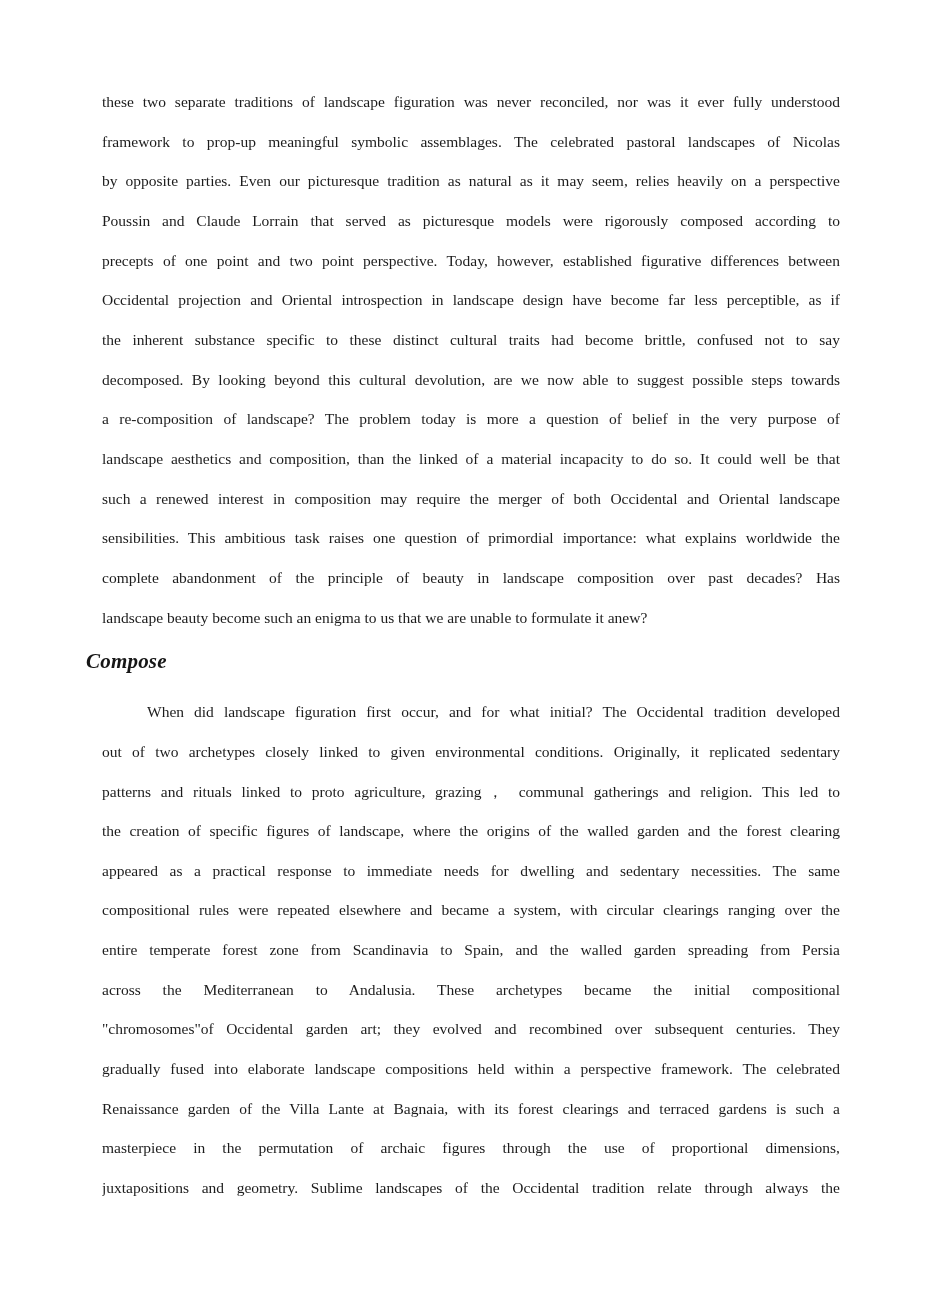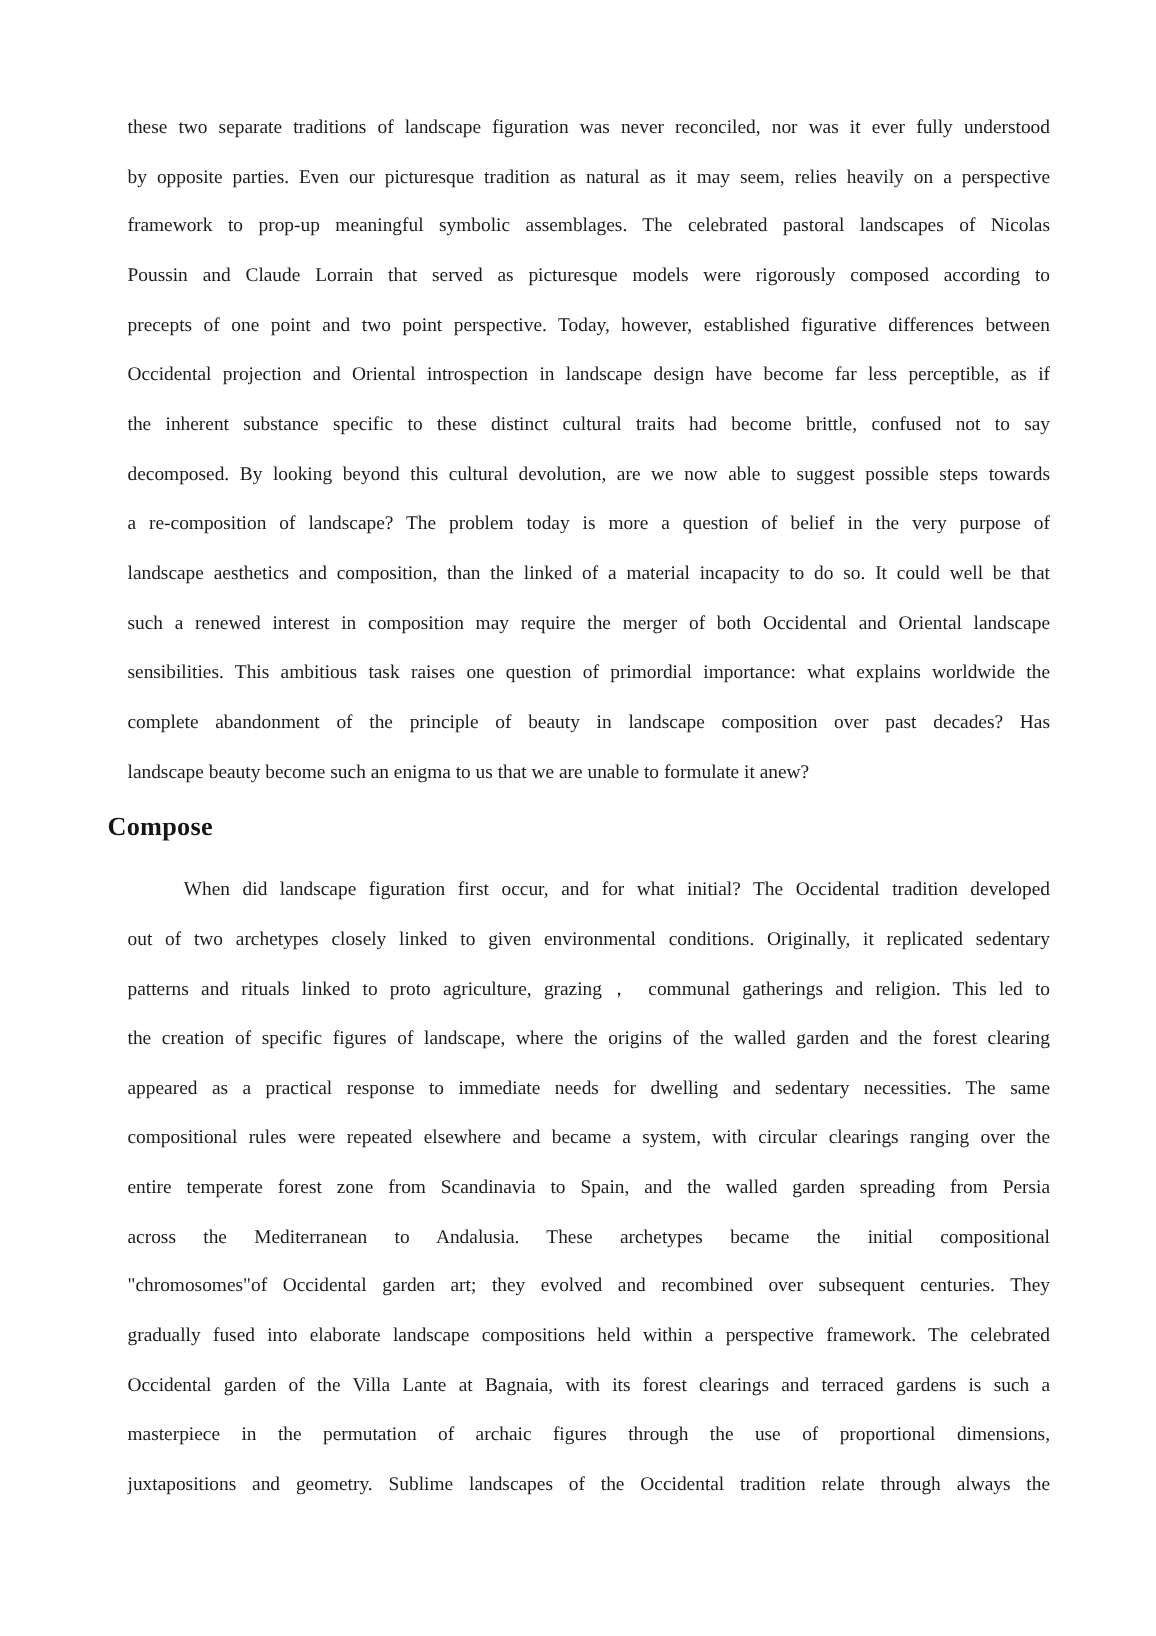--- a/index.html
+++ b/index.html
@@ -37,35 +37,36 @@
   .para .line.indent {
     text-indent: 45px;
   }
   .section-heading {
     margin: 10px 0 0 0;
     font-size: 21px;
     font-weight: bold;
     line-height: 28px;
     color: #161616;
     letter-spacing: 0.2px;
+    font-style: italic;
   }
   .para-2 {
     margin-top: 17px;
   }
 </style>
 </head>
 <body>
 
 <div class="page">
   <div class="content">
 
     <div class="para para-1 last-left">
         <div class="line">these two separate traditions of landscape figuration was never reconciled, nor was it ever fully understood</div>
+        <div class="line">framework to prop-up meaningful symbolic assemblages. The celebrated pastoral landscapes of Nicolas</div>
         <div class="line">by opposite parties. Even our picturesque tradition as natural as it may seem, relies heavily on a perspective</div>
-        <div class="line">framework to prop-up meaningful symbolic assemblages. The celebrated pastoral landscapes of Nicolas</div>
         <div class="line">Poussin and Claude Lorrain that served as picturesque models were rigorously composed according to</div>
         <div class="line">precepts of one point and two point perspective. Today, however, established figurative differences between</div>
         <div class="line">Occidental projection and Oriental introspection in landscape design have become far less perceptible, as if</div>
         <div class="line">the inherent substance specific to these distinct cultural traits had become brittle, confused not to say</div>
         <div class="line">decomposed. By looking beyond this cultural devolution, are we now able to suggest possible steps towards</div>
         <div class="line">a re-composition of landscape? The problem today is more a question of belief in the very purpose of</div>
         <div class="line">landscape aesthetics and composition, than the linked of a material incapacity to do so. It could well be that</div>
         <div class="line">such a renewed interest in composition may require the merger of both Occidental and Oriental landscape</div>
         <div class="line">sensibilities. This ambitious task raises one question of primordial importance: what explains worldwide the</div>
         <div class="line">complete abandonment of the principle of beauty in landscape composition over past decades? Has</div>
@@ -78,19 +79,19 @@
         <div class="line indent">When did landscape figuration first occur, and for what initial? The Occidental tradition developed</div>
         <div class="line">out of two archetypes closely linked to given environmental conditions. Originally, it replicated sedentary</div>
         <div class="line">patterns and rituals linked to proto agriculture, grazing， communal gatherings and religion. This led to</div>
         <div class="line">the creation of specific figures of landscape, where the origins of the walled garden and the forest clearing</div>
         <div class="line">appeared as a practical response to immediate needs for dwelling and sedentary necessities. The same</div>
         <div class="line">compositional rules were repeated elsewhere and became a system, with circular clearings ranging over the</div>
         <div class="line">entire temperate forest zone from Scandinavia to Spain, and the walled garden spreading from Persia</div>
         <div class="line">across the Mediterranean to Andalusia. These archetypes became the initial compositional</div>
         <div class="line">"chromosomes"of Occidental garden art; they evolved and recombined over subsequent centuries. They</div>
         <div class="line">gradually fused into elaborate landscape compositions held within a perspective framework. The celebrated</div>
-        <div class="line">Occidental garden of the Villa Lante at Bagnaia, with its forest clearings and terraced gardens is such a</div>
+        <div class="line">Renaissance garden of the Villa Lante at Bagnaia, with its forest clearings and terraced gardens is such a</div>
         <div class="line">masterpiece in the permutation of archaic figures through the use of proportional dimensions,</div>
         <div class="line last">juxtapositions and geometry. Sublime landscapes of the Occidental tradition relate through always the</div>
       </div>
 
   </div>
 </div>
 
 </body></html>

